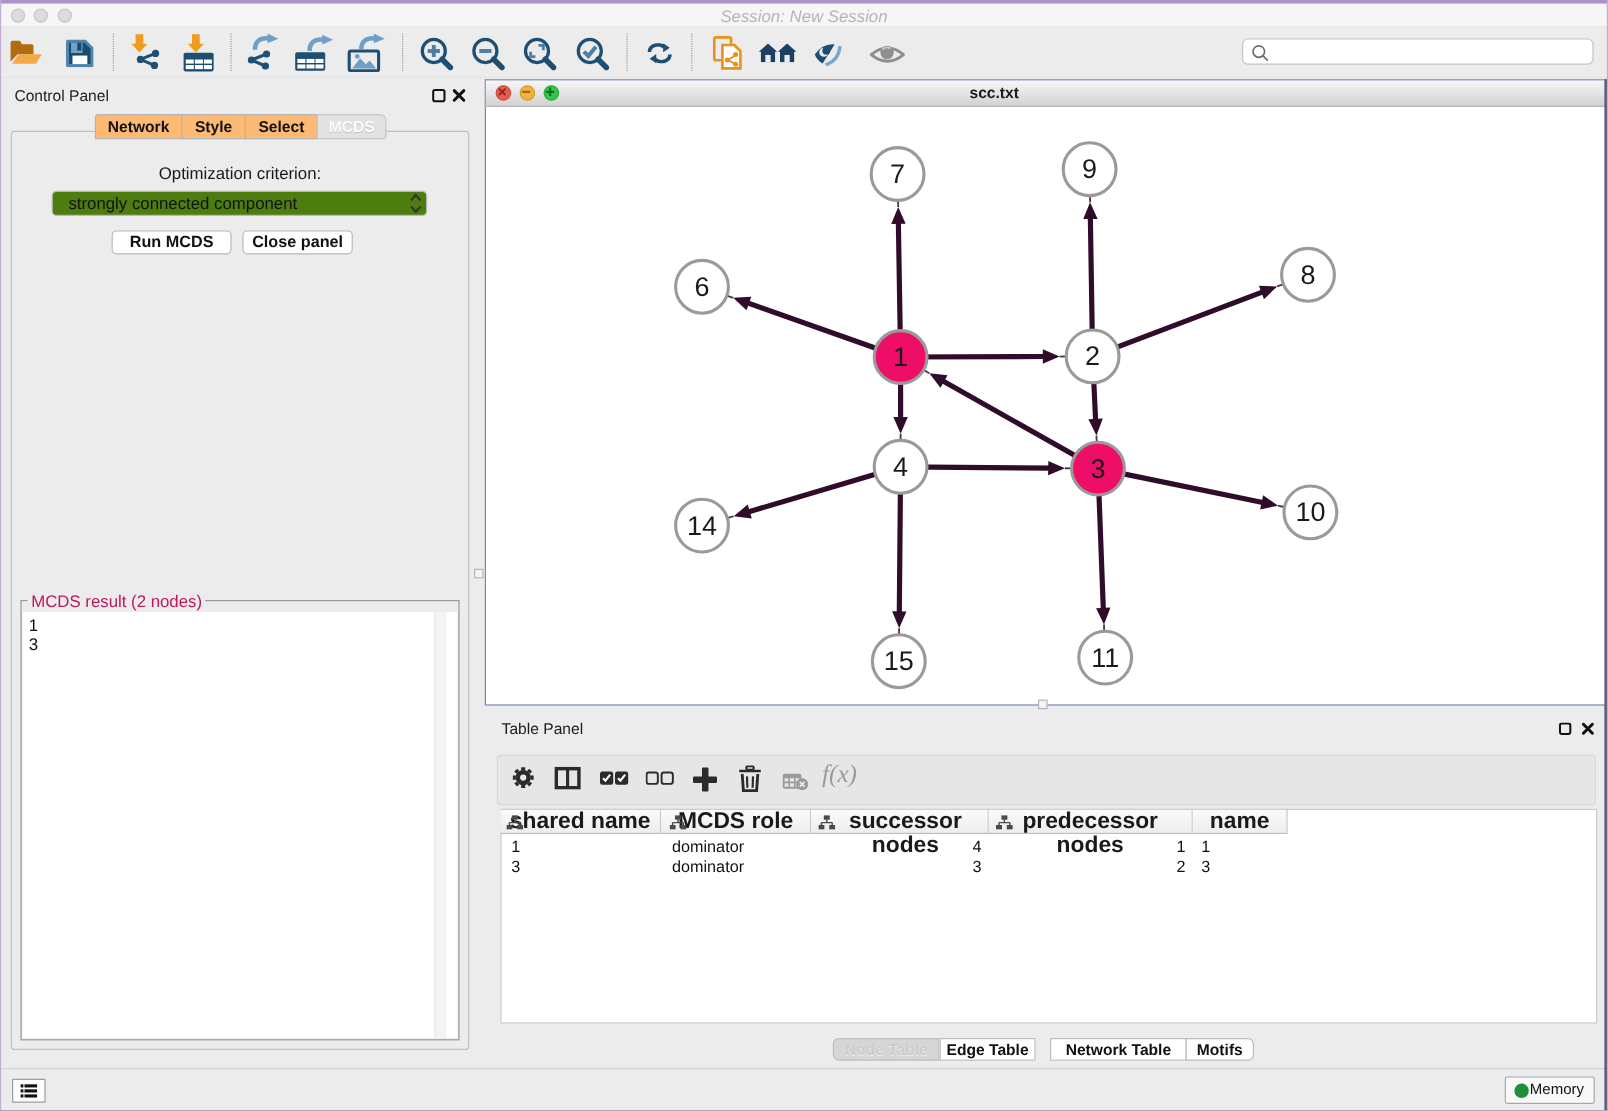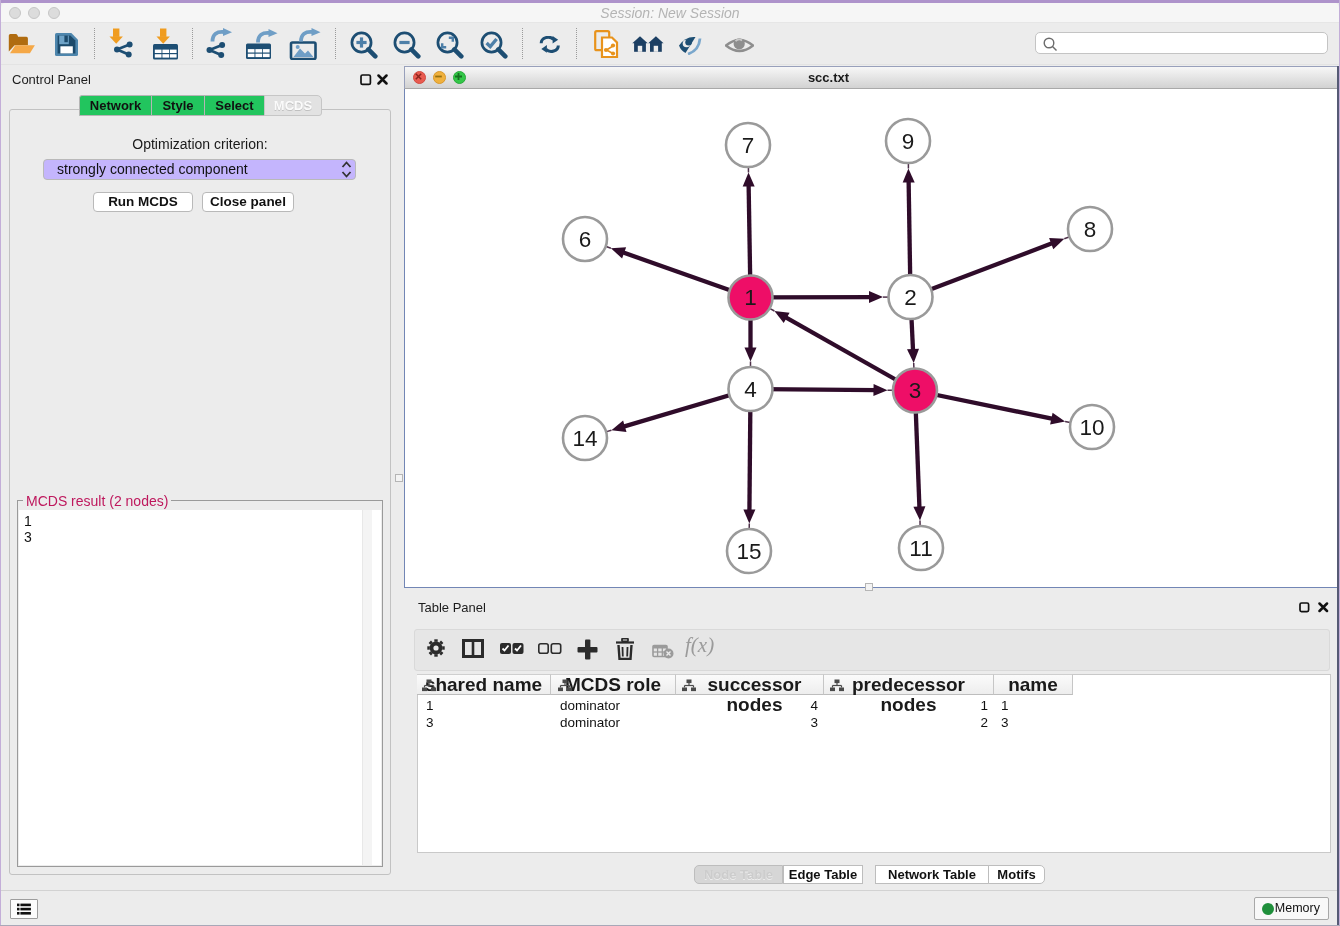--- a/index.html
+++ b/index.html
@@ -14,24 +14,24 @@
 #pbot { left:0; top:925px; width:1340px; height:1px; background:#a8a8b8; }
 #titlebar { left:1px; top:2px; width:1338px; height:20px; background:#f6f6f6; border-radius:6px 6px 0 0; }
 .mdot { position:absolute; width:12px; height:12px; border-radius:50%; background:#dcdcdc; border:1px solid #c6c6c6; }
 #wintitle { left:0; top:5px; width:1340px; text-align:center; font-size:14px; color:#b4b4b4;font-style:italic; }
 #toolbar { left:1px; top:22px; width:1338px; height:43px; background:#ececec; border-top:1px solid #e6e6e6; border-bottom:1px solid #e3e3e3; }
 .tsep { position:absolute; top:28px; height:31px; width:0; border-left:1px dotted #9a9a9a; }
 #searchbox { left:1035px; top:32px; width:293px; height:22px; background:#fff; border:1px solid #c4c4c4; border-radius:5px; }
 
 
 #cp-title { left:12px; top:72px; font-size:13px; color:#1d1d1d; }
-.cptab { position:absolute; top:95px; height:21px; background:#22c55e; border:1px solid #b5b5b5; font-size:13px; font-weight:bold; color:#111; text-align:center; line-height:19px; }
+.cptab { position:absolute; top:95px; height:21px; background:#fdba74; border:1px solid #b5b5b5; font-size:13px; font-weight:bold; color:#111; text-align:center; line-height:19px; }
 #cp-border { left:9px; top:109px; width:382px; height:766px; border:1px solid #c2c2c2; border-radius:3px; }
 #optlabel { left:0; top:136px; width:400px; text-align:center; font-size:14px; color:#1a1a1a; }
-#optselect { left:43px; top:159px; width:313px; height:21px; background:#c4b5fd; border:1px solid #b9b9b9; border-radius:4px; font-size:14px; color:#111; line-height:19px; padding-left:13px; }
+#optselect { left:43px; top:159px; width:313px; height:21px; background:#4d7c0f; border:1px solid #b9b9b9; border-radius:4px; font-size:14px; color:#111; line-height:19px; padding-left:13px; }
 .cbtn { position:absolute; top:192px; height:20px; background:#fff; border:1px solid #b9b9b9; border-radius:4px; font-size:13.5px; font-weight:bold; color:#111; text-align:center; line-height:18px; }
 #fieldset { left:17px; top:500px; width:366px; height:367px; border:1px solid #9a9a9a; }
 #fieldlegend { left:23px; top:493px; background:#ececec; padding:0 3px; font-size:14px; color:#be185d; }
 #fieldwhite { left:19px; top:510px; width:362px; height:355px; background:#fff; }
 #fieldscroll { left:362px; top:510px; width:10px; height:355px; background:#f4f4f4; border-left:1px solid #e8e8e8; }
 #fieldtext { left:24px; top:513px; font-size:14px; color:#111; line-height:16px; }
 
 #vdivgrip { left:395px; top:474px; width:8px; height:8px; background:#f4f4f4; border:1px solid #b5b5b5; }
 #hdivgrip { left:865px; top:583px; width:8px; height:8px; background:#f4f4f4; border:1px solid #b5b5b5; }
 

